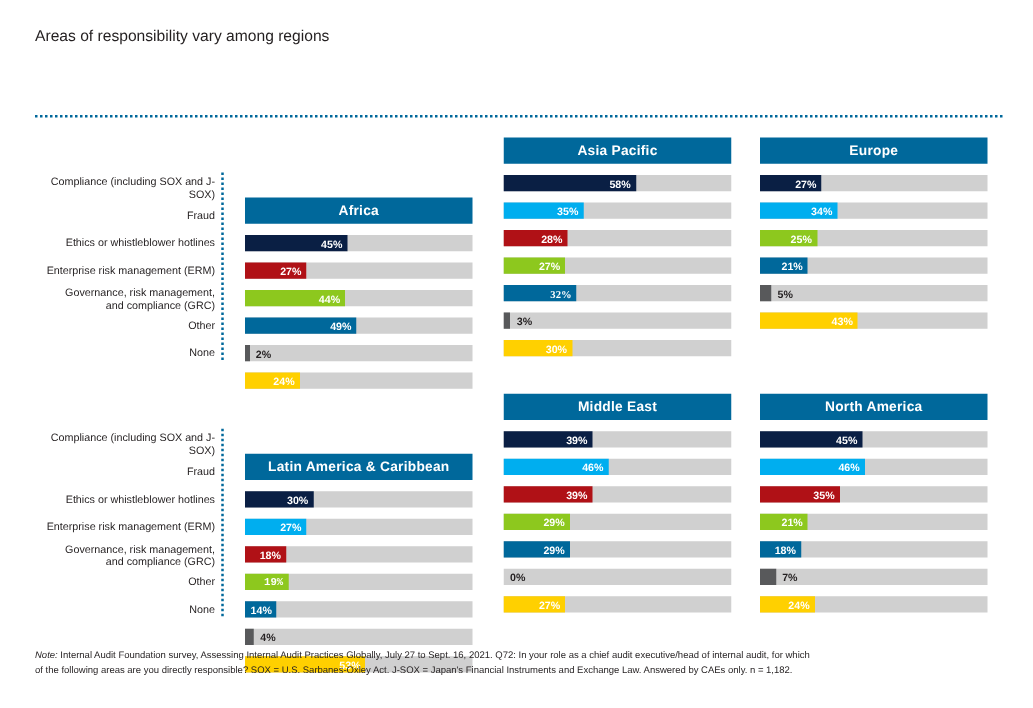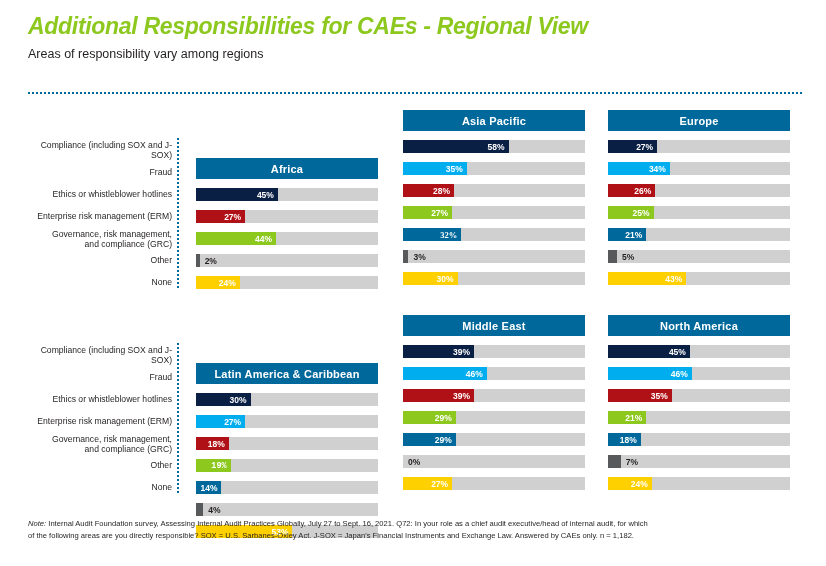--- a/index.html
+++ b/index.html
@@ -159,21 +159,20 @@
     color: #231f20;
   }
   .footnote i { font-style: italic; }
 </style>
 </head>
 <body>
 
 <div class="page">
 
   <div class="header">
-    <h1 class="title">Additional Responsibilities for CAEs - Regional View</h1>
     <p class="subtitle">Areas of responsibility vary among regions</p>
   </div>
   <div class="dotted-rule"></div>
 
   <div class="grid-row row1">
     <div class="row-labels">
         <div class="row-label">
           <span>Compliance (including SOX and J-SOX)</span>
         </div>
         <div class="row-label">
@@ -206,20 +205,24 @@
           </div>
           <div class="bar-track">
             <div class="bar-fill" style="width: 27%; background: rgb(176, 17, 22);"></div>
             <div class="bar-value inside" style="right: 73%; margin-right: 4px;">27%</div>
           </div>
           <div class="bar-track">
             <div class="bar-fill" style="width: 44%; background: rgb(141, 200, 30);"></div>
             <div class="bar-value inside" style="right: 56%; margin-right: 4px;">44%</div>
           </div>
           <div class="bar-track">
+            <div class="bar-fill" style="width: 49%; background: rgb(0, 104, 155);"></div>
+            <div class="bar-value inside" style="right: 51%; margin-right: 4px;">49%</div>
+          </div>
+          <div class="bar-track">
             <div class="bar-fill" style="width: 2%; background: rgb(88, 89, 91);"></div>
             <div class="bar-value outside" style="left: 2%; margin-left: 5px;">2%</div>
           </div>
           <div class="bar-track">
             <div class="bar-fill" style="width: 24%; background: rgb(255, 208, 0);"></div>
             <div class="bar-value inside" style="right: 76%; margin-right: 4px;">24%</div>
           </div>
         </div>
       </div>
     <div class="panel panel-p2">
@@ -258,24 +261,20 @@
     <div class="panel panel-p3">
         <div class="panel-header">Europe</div>
         <div class="bars">
           <div class="bar-track">
             <div class="bar-fill" style="width: 27%; background: rgb(10, 31, 68);"></div>
             <div class="bar-value inside" style="right: 73%; margin-right: 4px;">27%</div>
           </div>
           <div class="bar-track">
             <div class="bar-fill" style="width: 34%; background: rgb(0, 174, 239);"></div>
             <div class="bar-value inside" style="right: 66%; margin-right: 4px;">34%</div>
-          </div>
-          <div class="bar-track">
-            <div class="bar-fill" style="width: 26%; background: rgb(176, 17, 22);"></div>
-            <div class="bar-value inside" style="right: 74%; margin-right: 4px;">26%</div>
           </div>
           <div class="bar-track">
             <div class="bar-fill" style="width: 25%; background: rgb(141, 200, 30);"></div>
             <div class="bar-value inside" style="right: 75%; margin-right: 4px;">25%</div>
           </div>
           <div class="bar-track">
             <div class="bar-fill" style="width: 21%; background: rgb(0, 104, 155);"></div>
             <div class="bar-value inside" style="right: 79%; margin-right: 4px;">21%</div>
           </div>
           <div class="bar-track">

